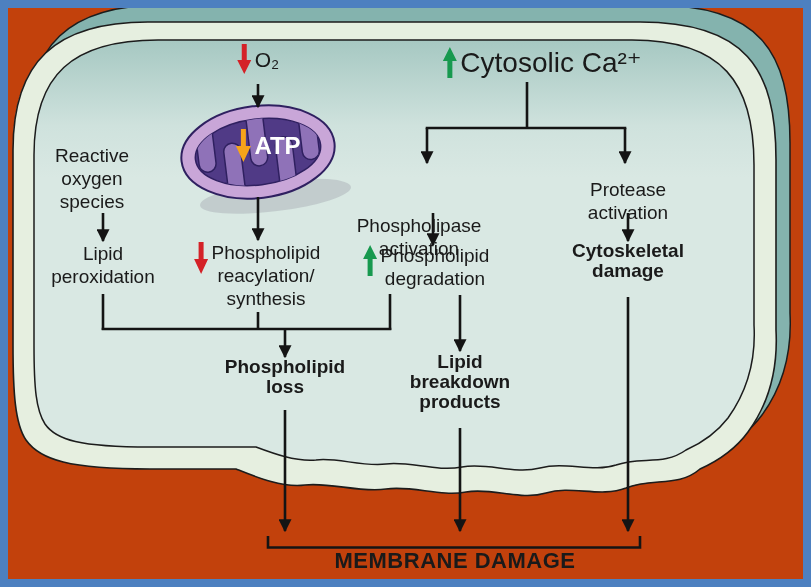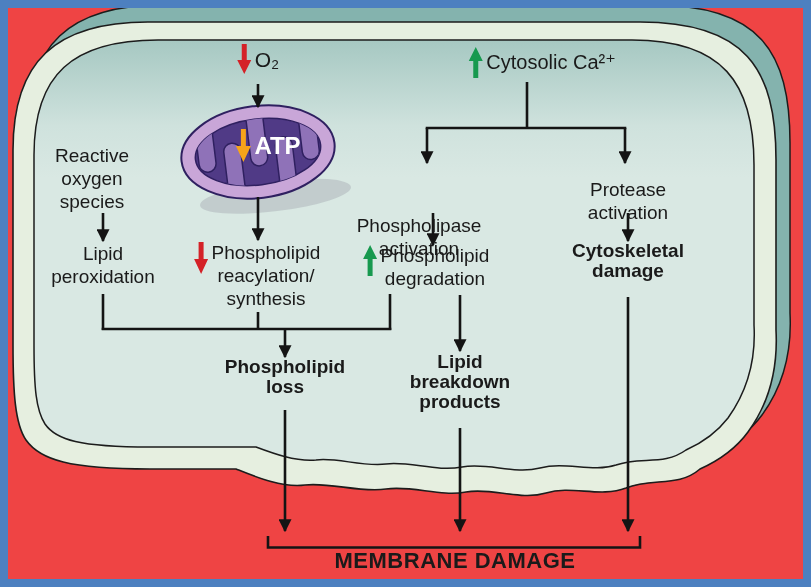--- a/index.html
+++ b/index.html
@@ -1,19 +1,19 @@
 <!DOCTYPE html>
 <html style="--frame-blue: #4d80c0; --cell-outer-teal: #84b3ae; --membrane-green: #e6efe0; --cytoplasm: #d9e8e3; --cytoplasm-top: #a6c8c2; --line-black: #141414; --text: #1a1a1a; --decrease-red: #d42127; --increase-green: #17994f; --atp-orange: #f7a419; --mito-outer: #c9a6d8; --mito-inner: #503a86; --mito-cristae: #8f72b8;"><head>
 <meta charset="utf-8">
 <style>
   html,body{margin:0;padding:0;background:#ffffff;}
   #stage{
     position:relative;
     width:811px;height:587px;
-    background:#ef4444;
+    background:#c2410c;
     font-family:"Liberation Sans","DejaVu Sans",sans-serif;
     overflow:hidden;
   }
   #diagram-svg{position:absolute;left:0;top:0;}
   .label{
     position:absolute;
     transform:translateX(-50%);
     text-align:center;
     white-space:pre-line;
     color:var(--text,#1a1a1a);
@@ -24,21 +24,21 @@
   .label.bold{font-weight:700;line-height:20px;}
   .label.row{
     display:flex;
     align-items:flex-start;
     justify-content:center;
     gap:3px;
     white-space:pre-line;
   }
   .label.row.mid{align-items:center;}
   .o2-text{font-size:21px;}
-  .ca-text{font-size:20px;}
+  .ca-text{font-size:28px;}
   .atp-text{font-size:24px;font-weight:700;color:#ffffff;}
   .membrane-damage-text{font-size:22px;letter-spacing:.5px;}
   .icon{display:inline-block;flex:0 0 auto;}
 </style>
 </head>
 <body>
 
 <div id="stage">
 
   <svg id="diagram-svg" width="811" height="587" viewBox="0 0 811 587">

